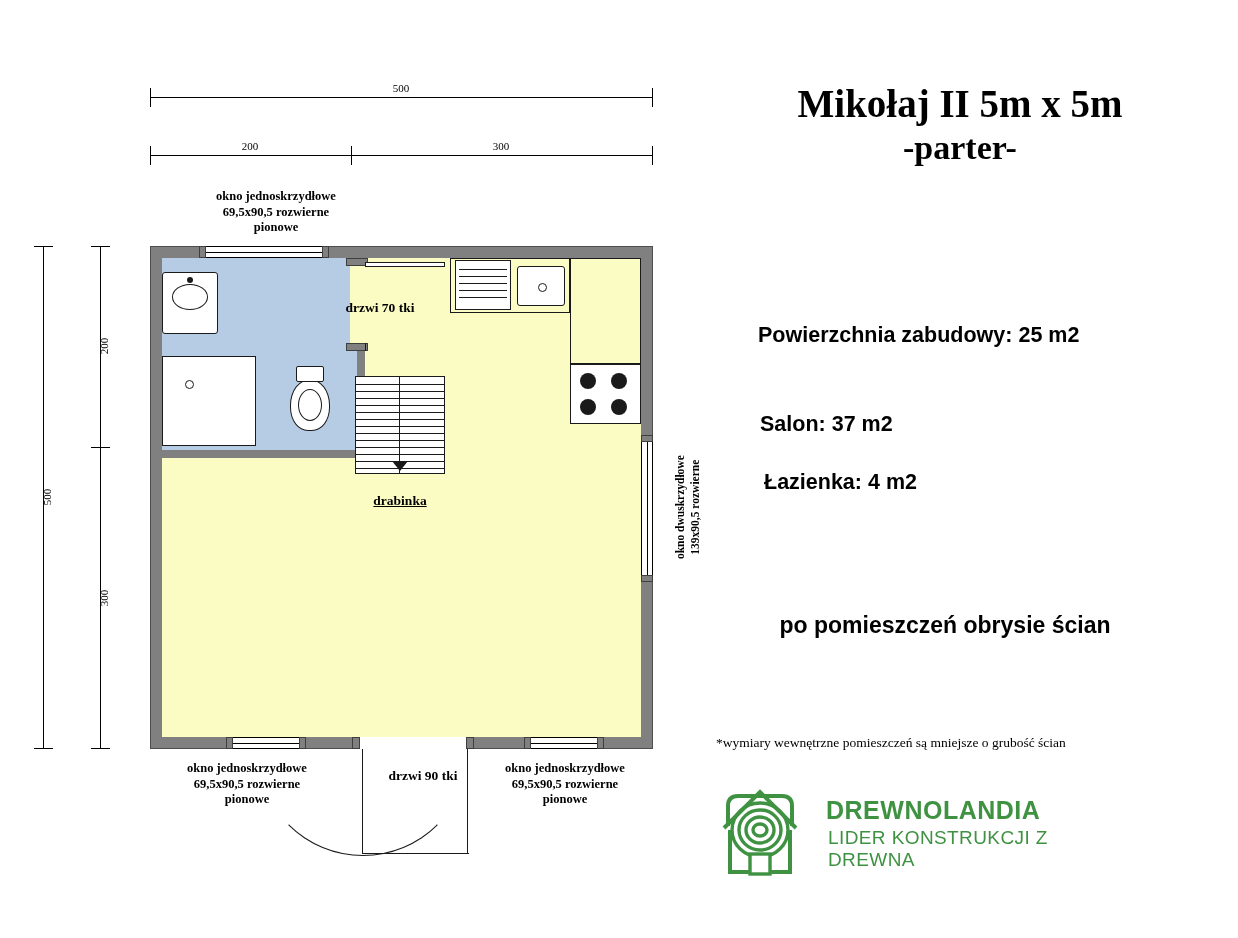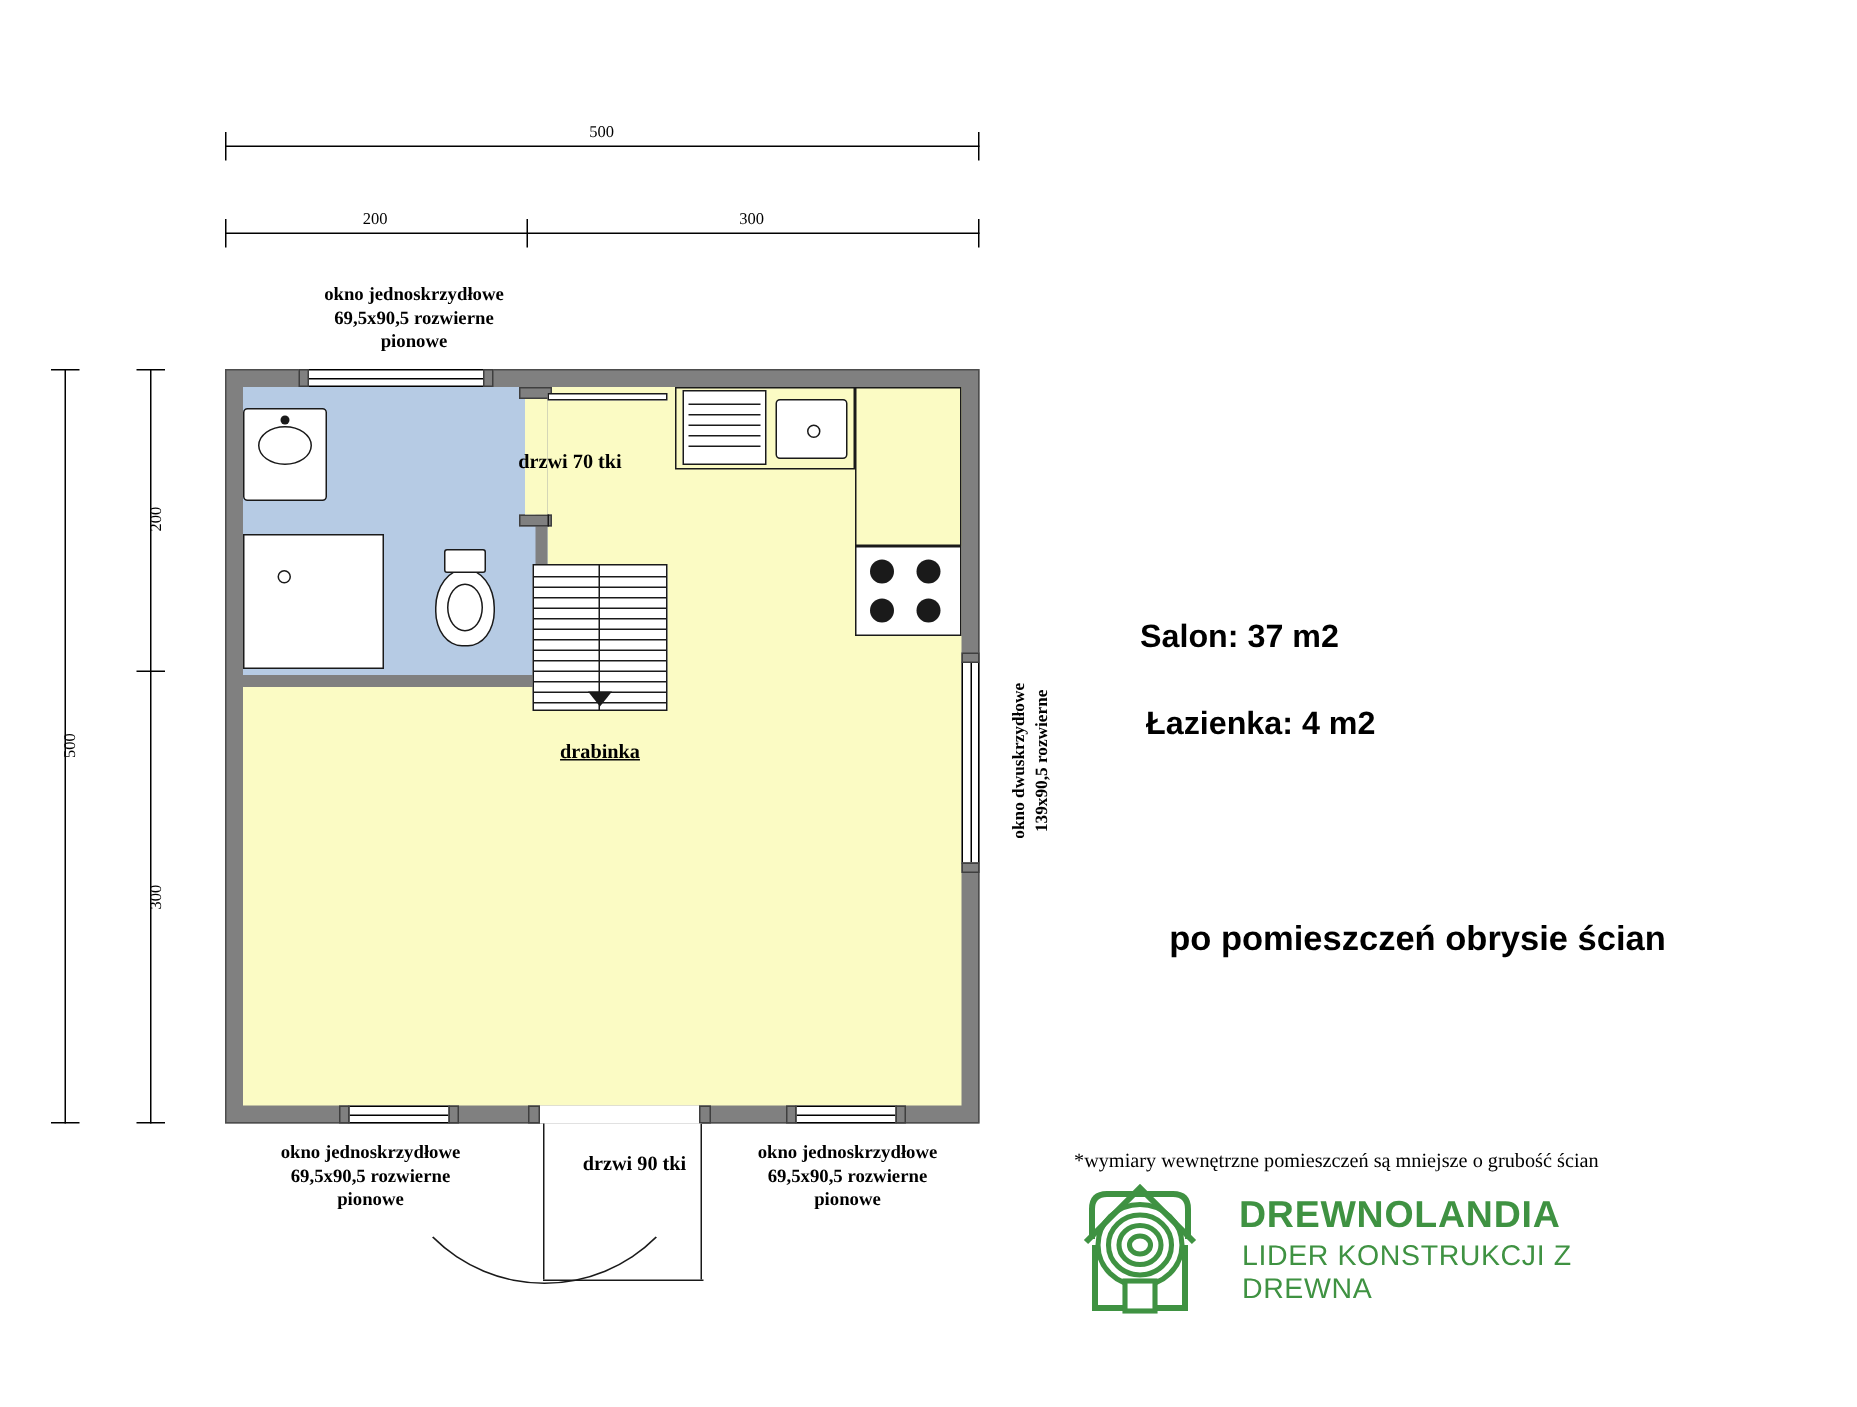--- a/index.html
+++ b/index.html
@@ -437,29 +437,34 @@
   </div>
 
   <div class="plan-note-inner" style="left:358px; top:768px; width:130px;">drzwi 90 tki</div>
 
   <div class="plan-note" style="left:470px; top:761px; width:190px;">
     <div>okno jednoskrzydłowe</div>
     <div>69,5x90,5 rozwierne</div>
     <div>pionowe</div>
   </div>
 
-
+  <div id="info">
+    <div class="title">Mikołaj II 5m x 5m</div>
+    <div class="subtitle">-parter-</div>
+  </div>
+
+  <div class="stat" style="left:758px; top:323px;">Powierzchnia zabudowy: 25 m2</div>
   <div class="stat" style="left:760px; top:412px;">Salon: 37 m2</div>
   <div class="stat" style="left:764px; top:470px;">Łazienka: 4 m2</div>
 
   <div class="note-big" style="left:710px; top:609px;">
     <div>po pomieszczeń obrysie ścian</div>
   </div>
 
-  <div class="note-small" style="left:716px; top:735px;margin-top:31px;">*wymiary wewnętrzne pomieszczeń są mniejsze o grubość ścian</div>
+  <div class="note-small" style="left:716px; top:735px;">*wymiary wewnętrzne pomieszczeń są mniejsze o grubość ścian</div>
 
   <div id="logo">
     <svg width="96" height="96" viewBox="0 0 96 96" style="position:absolute; left:0; top:0;">
       <g fill="none" stroke="#3f9242" stroke-width="4">
         <path d="M8 40 L8 20 Q8 10 18 10 L62 10 Q72 10 72 20 L72 40"></path>
         <path d="M4 42 L40 6 L76 42"></path>
         <path d="M10 44 L10 86 L70 86 L70 44"></path>
       </g>
       <g fill="none" stroke="#3f9242" stroke-width="3.4">
         <ellipse cx="40" cy="44" rx="7" ry="6"></ellipse>

